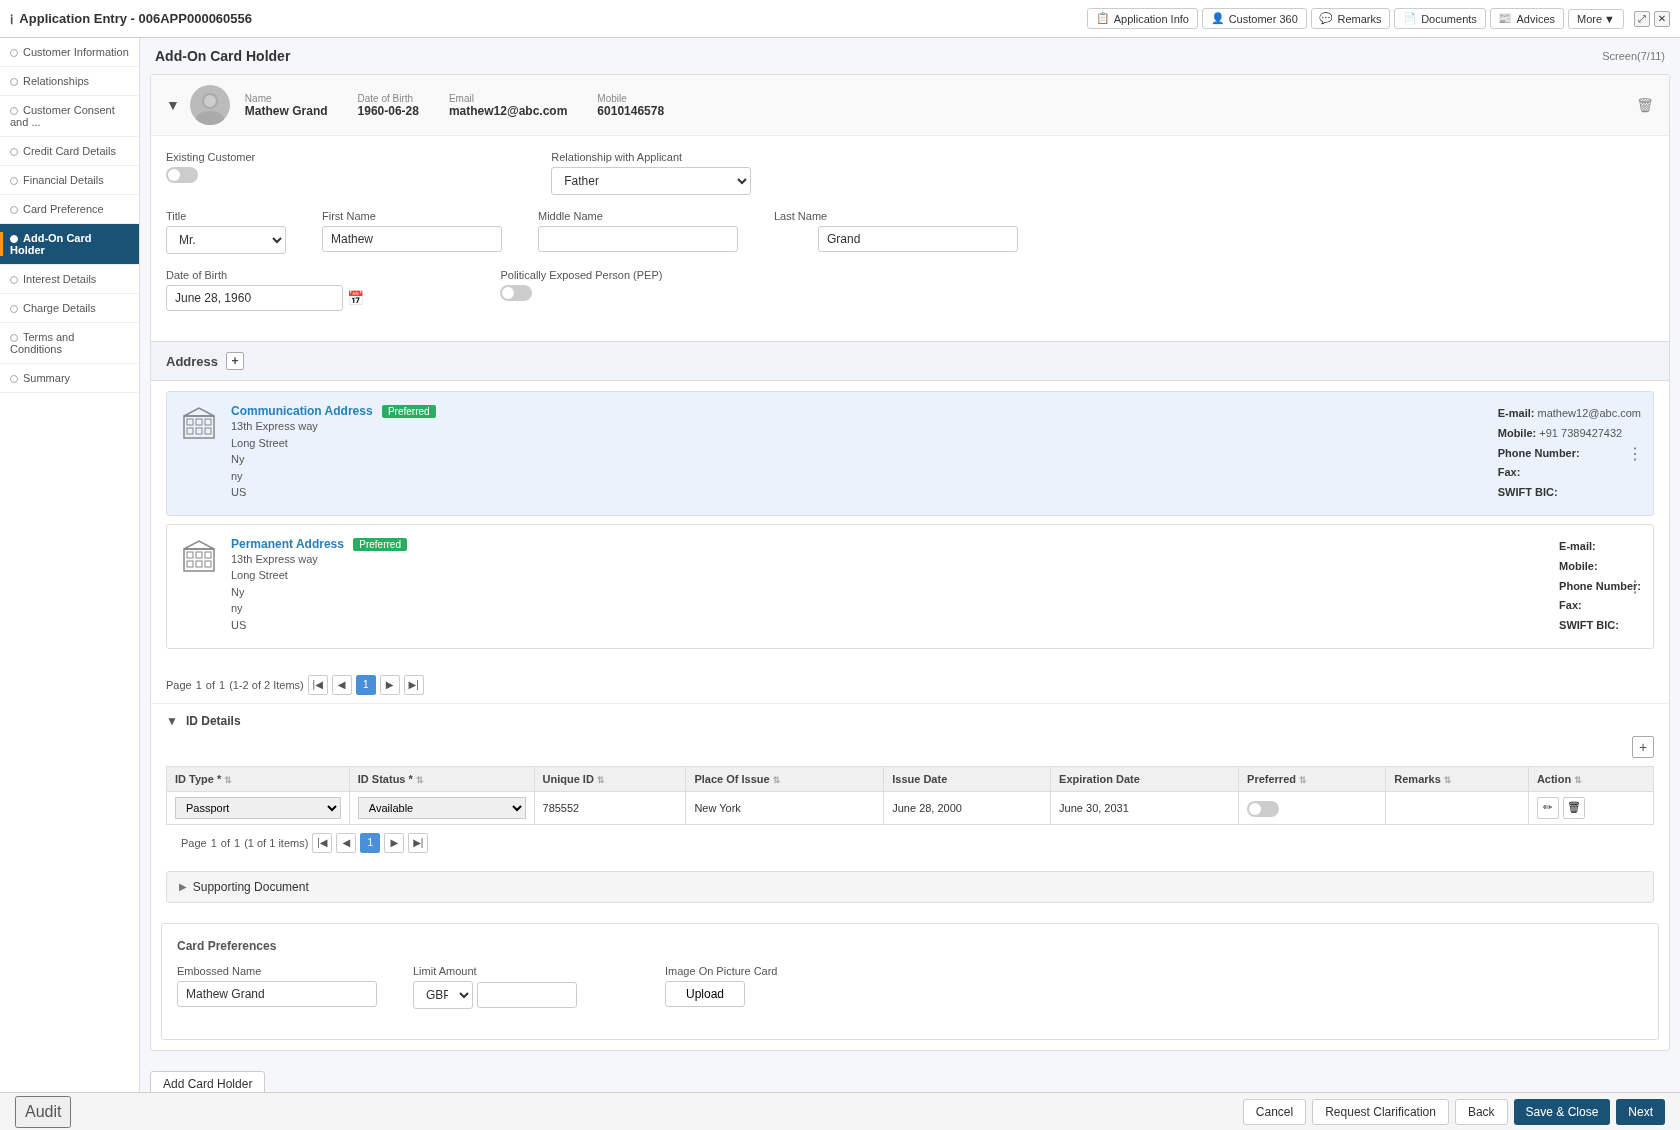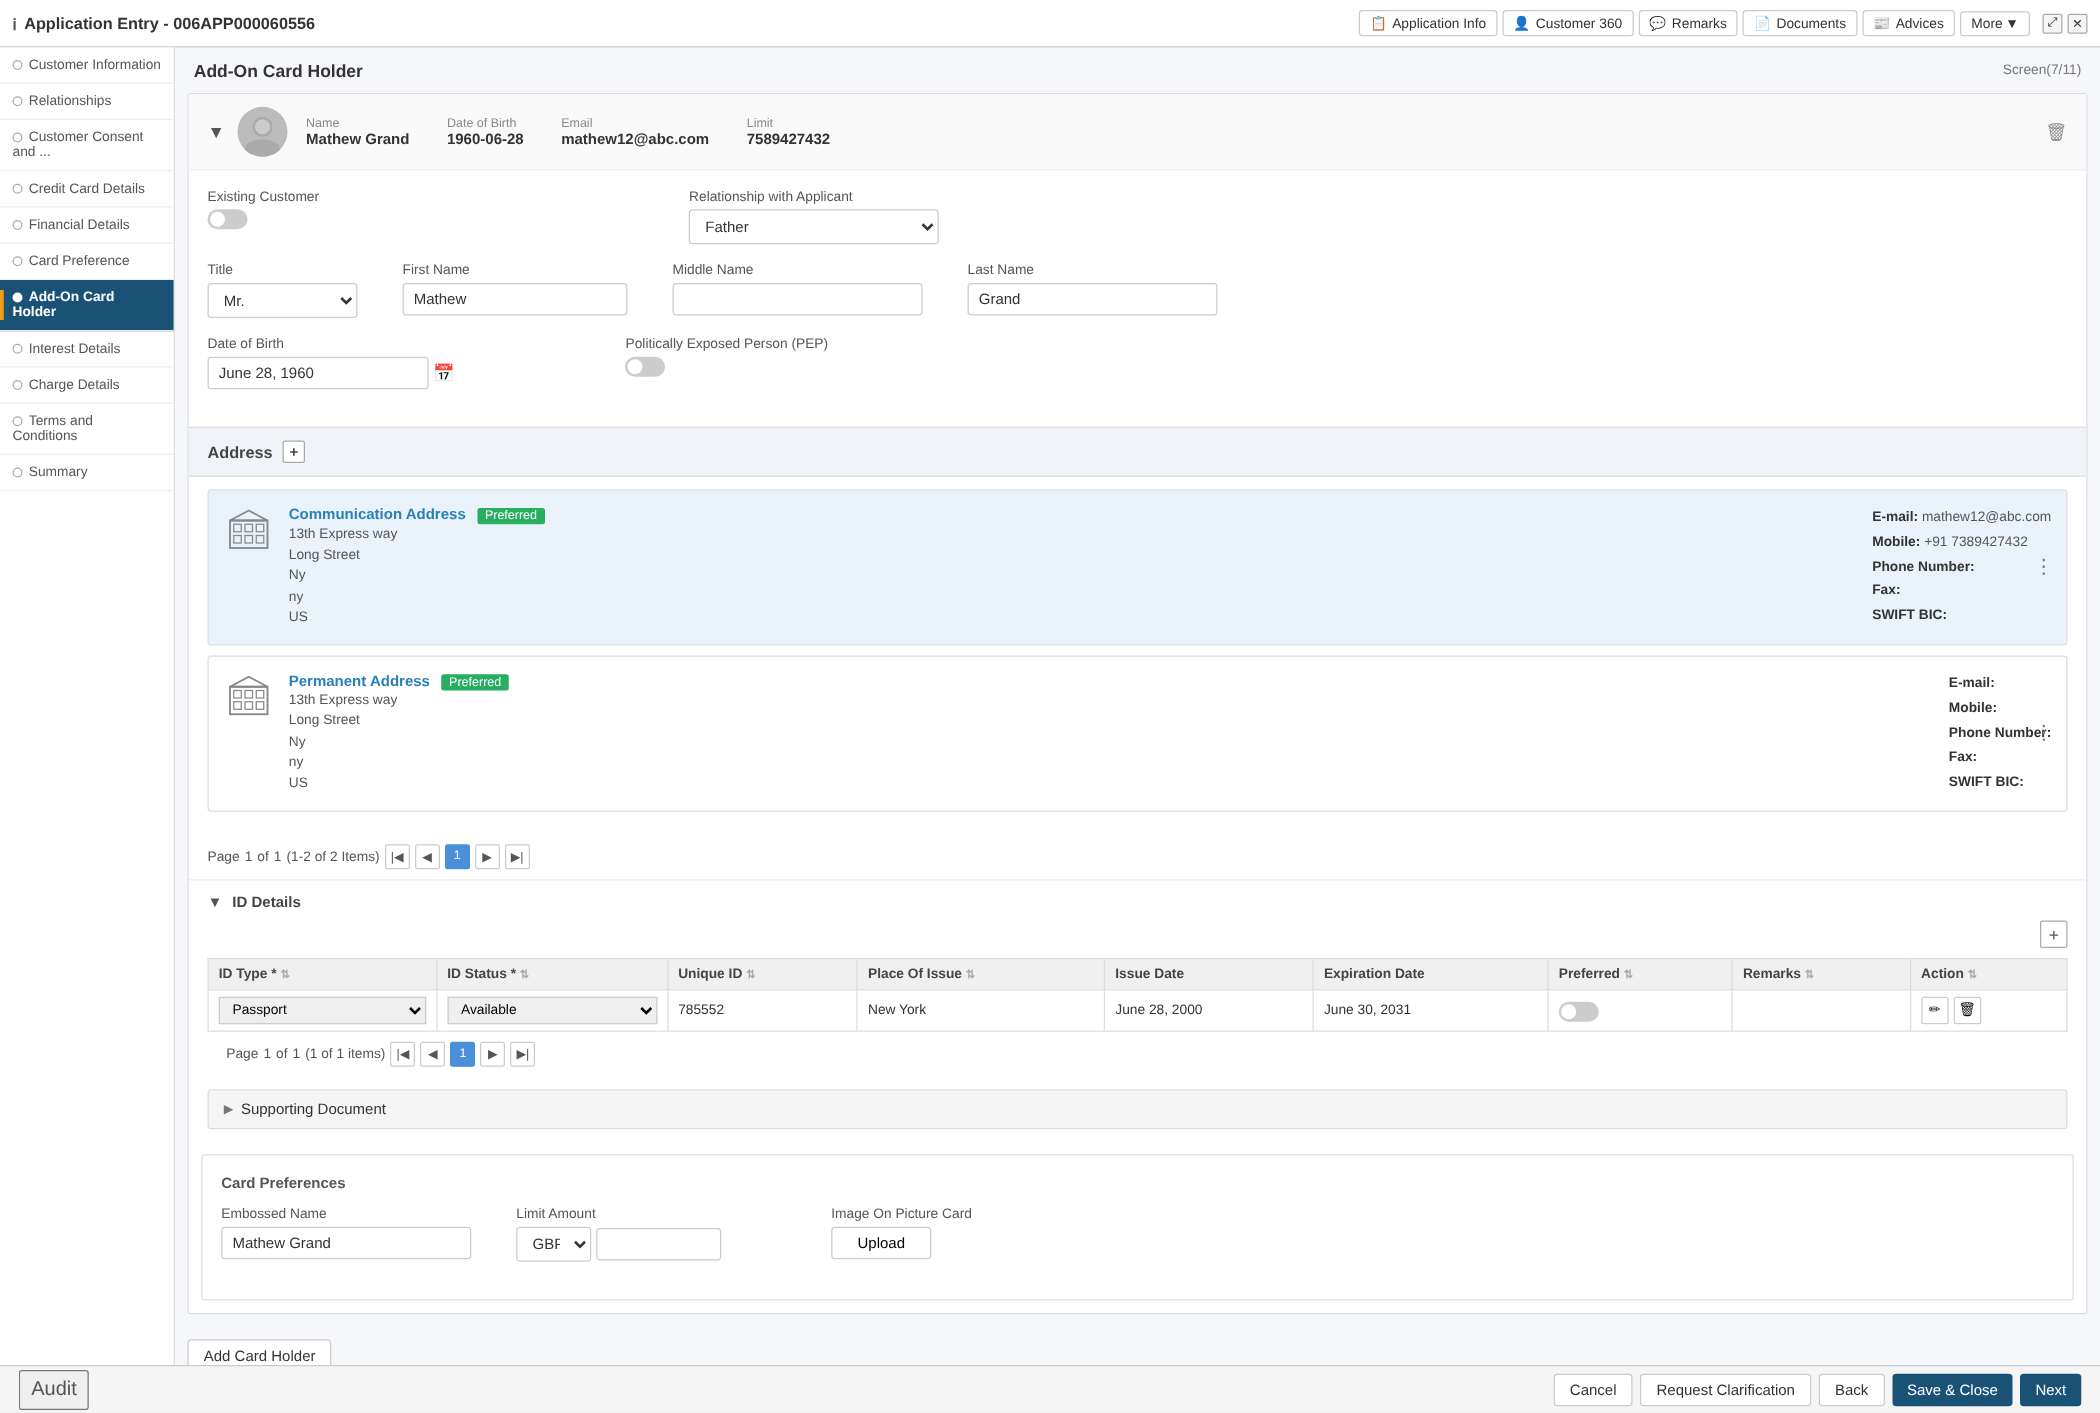--- a/index.html
+++ b/index.html
@@ -282,22 +282,22 @@
             </div>
             <div class="info-group">
               <label>Date of Birth</label>
               <span>1960-06-28</span>
             </div>
             <div class="info-group">
               <label>Email</label>
               <span>mathew12@abc.com</span>
             </div>
             <div class="info-group">
-              <label>Limit</label>
-              <span>7589427432</span>
+              <label>Mobile</label>
+              <span>6010146578</span>
             </div>
           </div>
           <span class="delete-btn-top">🗑</span>
         </div>
 
         <div class="form-section">
 
           <div class="form-row">
             <div class="form-group">
               <label>Existing Customer</label>
@@ -332,21 +332,21 @@
             <div class="form-group">
               <label>First Name</label>
               <input type="text" value="Mathew" style="width: 180px;">
             </div>
             <div class="form-group">
               <label>Middle Name</label>
               <input type="text" value="" style="width: 200px;">
             </div>
             <div class="form-group">
               <label>Last Name</label>
-              <input type="text" value="Grand" style="width: 200px;">
+              <input type="text" value="Grand" style="width: 200px; margin-left: 44px;">
             </div>
           </div>
 
           <div class="form-row">
             <div class="form-group">
               <label>Date of Birth</label>
               <div style="display:flex;align-items:center;gap:4px;">
                 <input type="text" value="June 28, 1960" style="width: 177px;">
                 <span style="cursor:pointer;font-size:14px;color:#555;">📅</span>
               </div>

